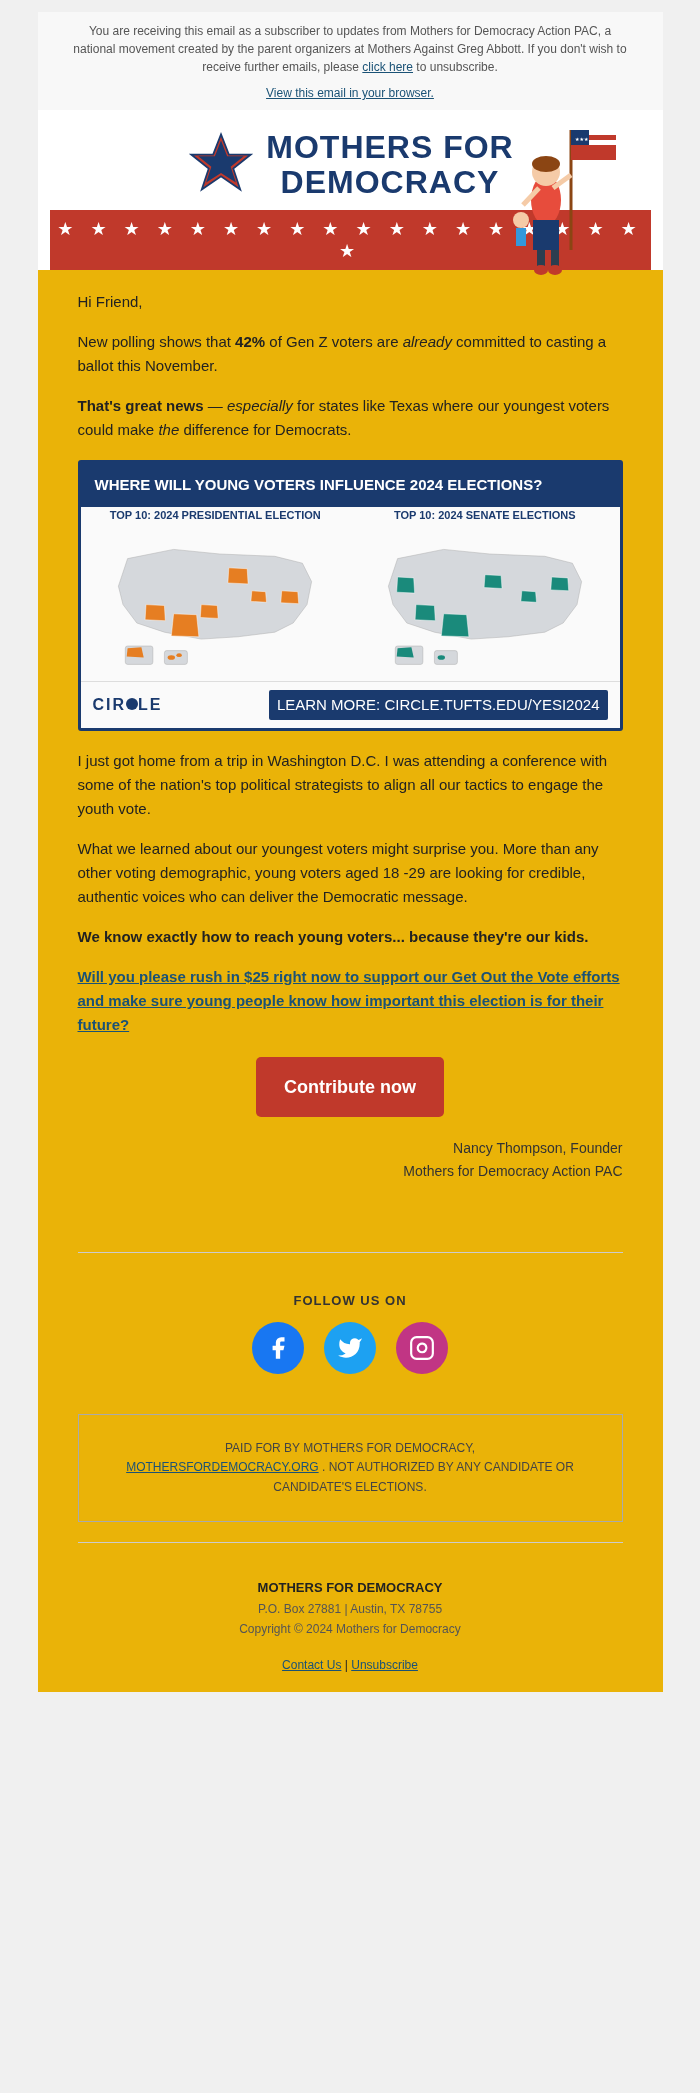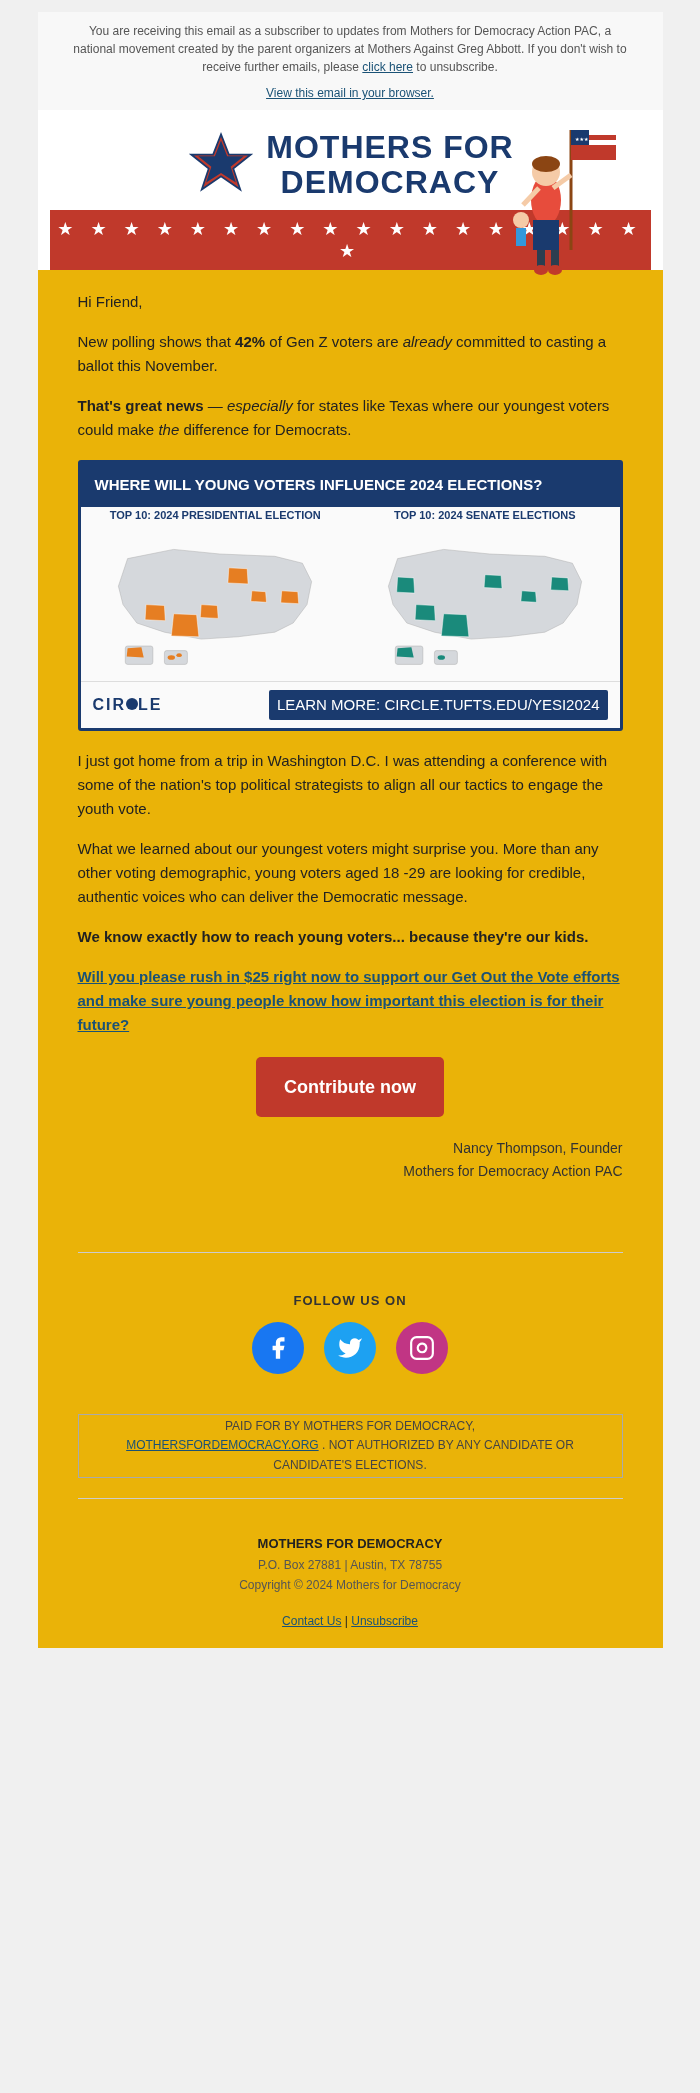--- a/index.html
+++ b/index.html
@@ -219,21 +219,21 @@
       text-decoration: none;
       font-size: 24px;
       color: white;
     }
     .fb-icon { background: #1877f2; }
     .tw-icon { background: #1da1f2; }
     .ig-icon { background: #c13584; }
     .paid-box {
       border: 1px solid #aaa;
       margin: 10px 40px 20px;
-      padding: 2px 20px;
+      padding: 24px 20px;
       text-align: center;
       font-size: 12px;
       color: #444;
       line-height: 1.6;
     }
     .paid-box a {
       color: #1a5276;
       text-decoration: underline;
     }
     .footer-info {

